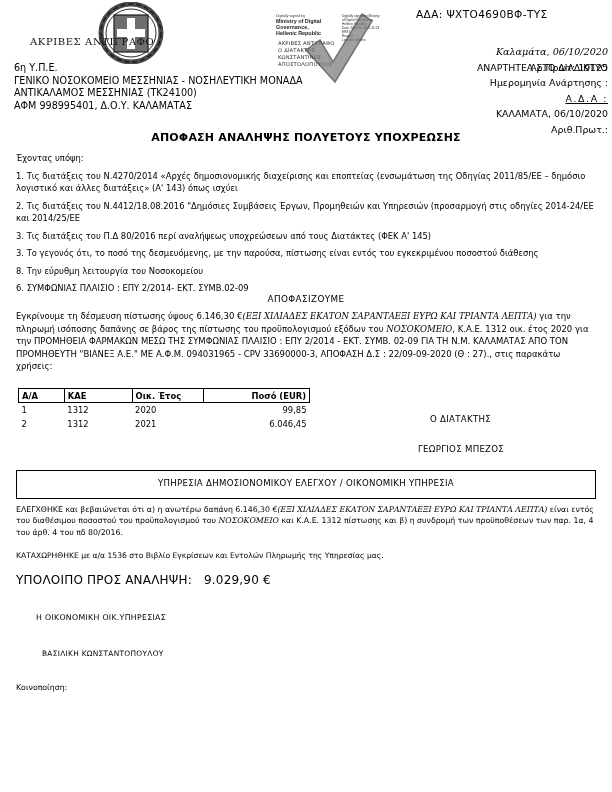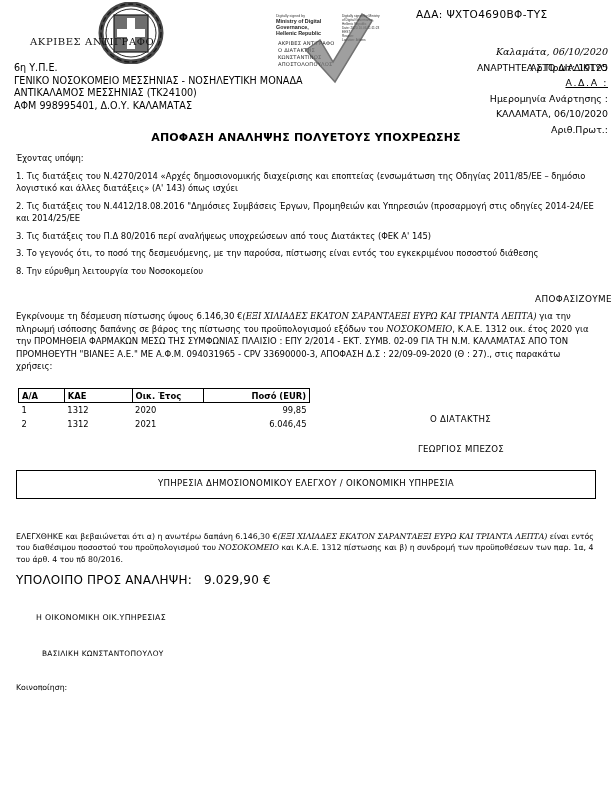--- a/index.html
+++ b/index.html
@@ -92,21 +92,21 @@
   
   #preamble{
     left:16px;top:152px;width:578px;
     font-size:8.4px;line-height:12.4px;
   }
   #preamble .p{margin-bottom:5.2px;}
   #preamble .p:last-child{margin-bottom:0;}
 
   
   #decide-title{
-    left:0;top:294px;width:612px;text-align:right;
+    left:0;top:294px;width:612px;text-align:center;
     font-size:8.8px;letter-spacing:.4px;
   }
   #decide-body{
     left:16px;top:310px;width:578px;
     font-size:8.5px;line-height:12.5px;text-align:left;
   }
   .ital{font-style:italic;font-family:"DejaVu Serif","Liberation Serif",serif;}
 
   
   #amount-table{
@@ -141,21 +141,21 @@
     border:1px solid #000;
   }
   #control-box-title{
     position:absolute;left:0;top:7px;width:578px;text-align:center;
     font-size:8.6px;letter-spacing:.3px;
   }
   #control-body{
     left:16px;top:504px;width:578px;
     font-size:7.8px;line-height:11.4px;
   }
-  #control-body .p{margin-bottom:9px;margin-top:27px;}
+  #control-body .p{margin-bottom:9px;}
   #kataxorithike{left:16px;top:551px;width:578px;font-size:7.6px;}
   #ypoloipo{left:16px;top:573px;width:578px;font-size:12px;letter-spacing:.2px;}
 
   
   #proistameni{
     left:36px;top:613px;font-size:7.8px;letter-spacing:.3px;white-space:nowrap;
   }
   #proistameni-name{
     left:42px;top:641px;font-size:7.4px;letter-spacing:.3px;white-space:nowrap;margin-top:8px;
   }
@@ -211,42 +211,43 @@
       </svg>
     </div>
   </div>
 
   <div class="abs" id="hdr-right">
     <div class="it">Καλαμάτα, 06/10/2020</div>
     <div id="overlap-wrap">
       <span id="anartitea">ΑΝΑΡΤΗΤΕΑ ΣΤΟ ΔΙΑΔΙΚΤΥΟ</span>
       <span id="arprot">Αρ.Πρωτ: 19125</span>
     </div>
+    <div>Ημερομηνία Ανάρτησης :</div>
     <div><span class="u">Α.Δ.Α :</span></div>
-    <div>Ημερομηνία Ανάρτησης :</div>
     <div>ΚΑΛΑΜΑΤΑ, 06/10/2020</div>
     <div>Αριθ.Πρωτ.:</div>
   </div>
 
   <div class="abs" id="hdr-left">
     <div>6η Υ.Π.Ε.</div>
     <div>ΓΕΝΙΚΟ ΝΟΣΟΚΟΜΕΙΟ ΜΕΣΣΗΝΙΑΣ - ΝΟΣΗΛΕΥΤΙΚΗ ΜΟΝΑΔΑ</div>
     <div>ΑΝΤΙΚΑΛΑΜΟΣ ΜΕΣΣΗΝΙΑΣ (ΤΚ24100)</div>
     <div>ΑΦΜ 998995401,    Δ.Ο.Υ. ΚΑΛΑΜΑΤΑΣ</div>
   </div>
 
   <div class="abs" id="doc-title">ΑΠΟΦΑΣΗ ΑΝΑΛΗΨΗΣ ΠΟΛΥΕΤΟΥΣ ΥΠΟΧΡΕΩΣΗΣ</div>
 
   <div class="abs" id="preamble">
     <div class="p">Έχοντας υπόψη:</div>
     <div class="p">1. Τις διατάξεις του Ν.4270/2014 «Αρχές δημοσιονομικής διαχείρισης και εποπτείας (ενσωμάτωση της Οδηγίας 2011/85/ΕΕ – δημόσιο λογιστικό και άλλες διατάξεις» (Α' 143) όπως ισχύει</div>
     <div class="p">2. Τις διατάξεις του Ν.4412/18.08.2016 "Δημόσιες Συμβάσεις Έργων, Προμηθειών και Υπηρεσιών (προσαρμογή στις οδηγίες 2014-24/ΕΕ και 2014/25/ΕΕ</div>
     <div class="p">3. Τις διατάξεις του Π.Δ   80/2016 περί αναλήψεως υποχρεώσεων από τους Διατάκτες (ΦΕΚ Α' 145)</div>
     <div class="p">3. Το γεγονός ότι, το ποσό της δεσμευόμενης, με την παρούσα, πίστωσης είναι εντός του εγκεκριμένου ποσοστού διάθεσης</div>
     <div class="p">8. Την εύρυθμη λειτουργία του Νοσοκομείου</div>
+    <div class="p">6. ΣΥΜΦΩΝΙΑΣ ΠΛΑΙΣΙΟ : ΕΠΥ 2/2014- ΕΚΤ. ΣΥΜΒ.02-09</div>
   </div>
 
   <div class="abs" id="decide-title">ΑΠΟΦΑΣΙΖΟΥΜΕ</div>
   <div class="abs" id="decide-body">
     <span>Εγκρίνουμε τη δέσμευση πίστωσης ύψους    </span><span>6.146,30 €</span><span class="ital">(ΕΞΙ ΧΙΛΙΑΔΕΣ ΕΚΑΤΟΝ ΣΑΡΑΝΤΑΕΞΙ ΕΥΡΩ ΚΑΙ ΤΡΙΑΝΤΑ ΛΕΠΤΑ)</span><span> για την πληρωμή ισόποσης δαπάνης σε βάρος της πίστωσης του προϋπολογισμού εξόδων του </span><span class="ital">ΝΟΣΟΚΟΜΕΙΟ</span><span>, Κ.Α.Ε. 1312 οικ. έτος 2020 για την ΠΡΟΜΗΘΕΙΑ ΦΑΡΜΑΚΩΝ ΜΕΣΩ ΤΗΣ ΣΥΜΦΩΝΙΑΣ ΠΛΑΙΣΙΟ : ΕΠΥ 2/2014 - ΕΚΤ. ΣΥΜΒ. 02-09 ΓΙΑ ΤΗ Ν.Μ. ΚΑΛΑΜΑΤΑΣ ΑΠΟ ΤΟΝ ΠΡΟΜΗΘΕΥΤΗ "ΒΙΑΝΕΞ Α.Ε." ΜΕ Α.Φ.Μ. 094031965 - CPV 33690000-3, ΑΠΟΦΑΣΗ Δ.Σ : 22/09-09-2020 (Θ : 27)., στις παρακάτω χρήσεις:</span>
   </div>
 
   <table id="amount-table" class="abs">
     <colgroup>
         <col class="c1">
@@ -282,19 +283,20 @@
   <div class="abs" id="diataktis-name">ΓΕΩΡΓΙΟΣ ΜΠΕΖΟΣ</div>
 
   <div class="abs" id="control-box">
     <div id="control-box-title">ΥΠΗΡΕΣΙΑ ΔΗΜΟΣΙΟΝΟΜΙΚΟΥ ΕΛΕΓΧΟΥ / ΟΙΚΟΝΟΜΙΚΗ ΥΠΗΡΕΣΙΑ</div>
   </div>
 
   <div class="abs" id="control-body">
     <div class="p"><span>ΕΛΕΓΧΘΗΚΕ και βεβαιώνεται ότι α) η ανωτέρω δαπάνη    </span><span>6.146,30 €</span><span class="ital">(ΕΞΙ ΧΙΛΙΑΔΕΣ ΕΚΑΤΟΝ ΣΑΡΑΝΤΑΕΞΙ ΕΥΡΩ ΚΑΙ ΤΡΙΑΝΤΑ ΛΕΠΤΑ)</span><span> είναι εντός του διαθέσιμου ποσοστού του προϋπολογισμού του </span><span class="ital">ΝΟΣΟΚΟΜΕΙΟ</span><span> και Κ.Α.Ε. 1312 πίστωσης  και β) η συνδρομή των προϋποθέσεων των παρ. 1α, 4 του άρθ. 4 του πδ 80/2016.</span></div>
   </div>
 
+  <div class="abs" id="kataxorithike">ΚΑΤΑΧΩΡΗΘΗΚΕ με α/α 1536 στο Βιβλίο Εγκρίσεων και Εντολών Πληρωμής της Υπηρεσίας μας.</div>
   <div class="abs" id="ypoloipo"><span>ΥΠΟΛΟΙΠΟ ΠΡΟΣ ΑΝΑΛΗΨΗ:</span>&nbsp;&nbsp;&nbsp;<span>9.029,90 €</span></div>
 
   <div class="abs" id="proistameni">Η ΟΙΚΟΝΟΜΙΚΗ ΟΙΚ.ΥΠΗΡΕΣΙΑΣ</div>
   <div class="abs" id="proistameni-name">ΒΑΣΙΛΙΚΗ ΚΩΝΣΤΑΝΤΟΠΟΥΛΟΥ</div>
   <div class="abs" id="koinopoiisi">Κοινοποίηση:</div>
 
 </div>
 
 </body></html>

